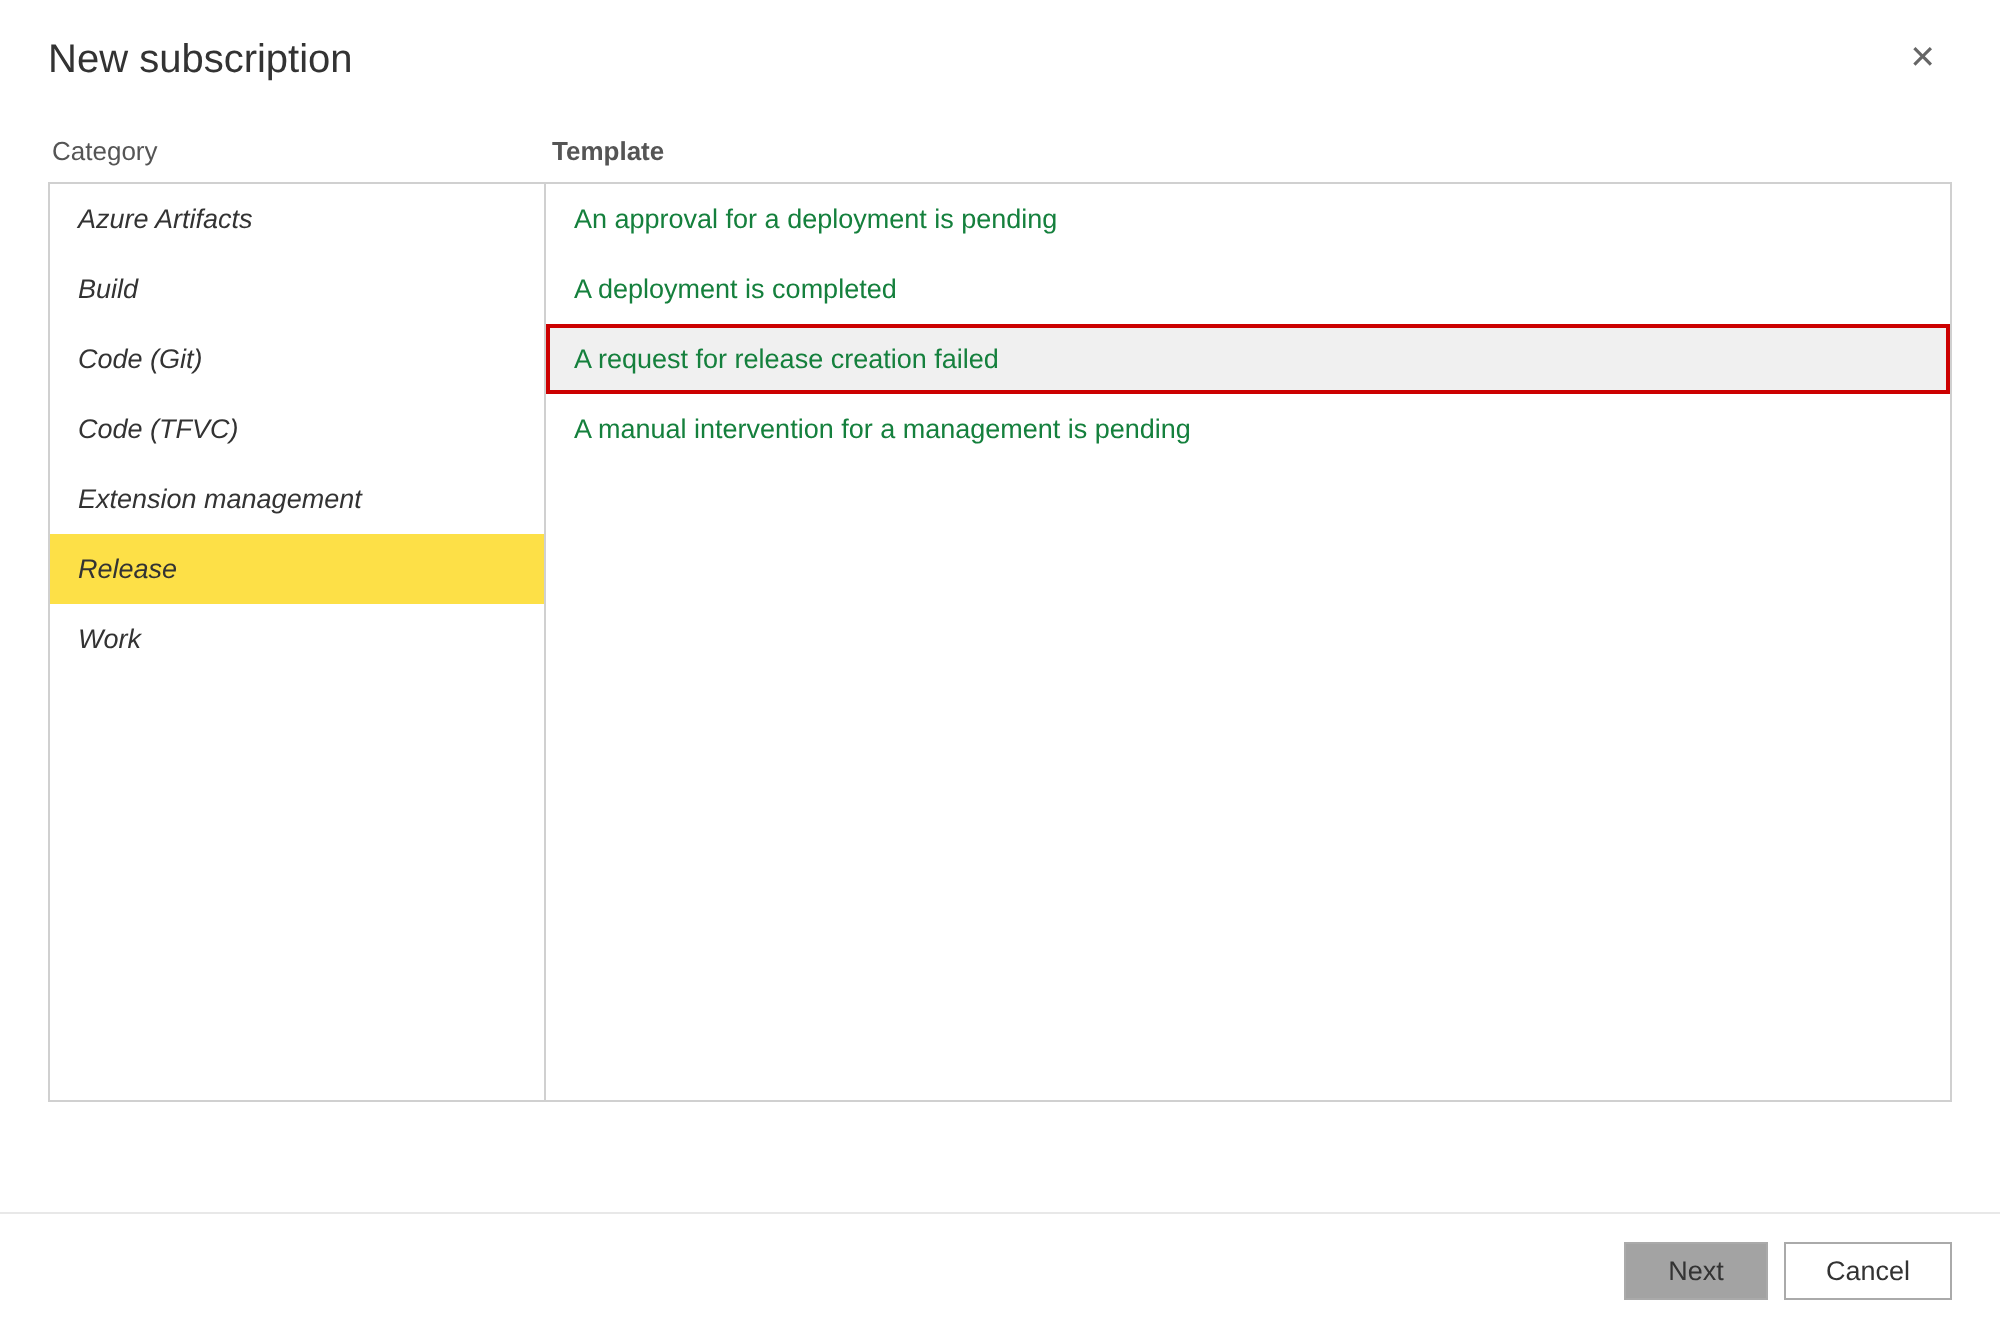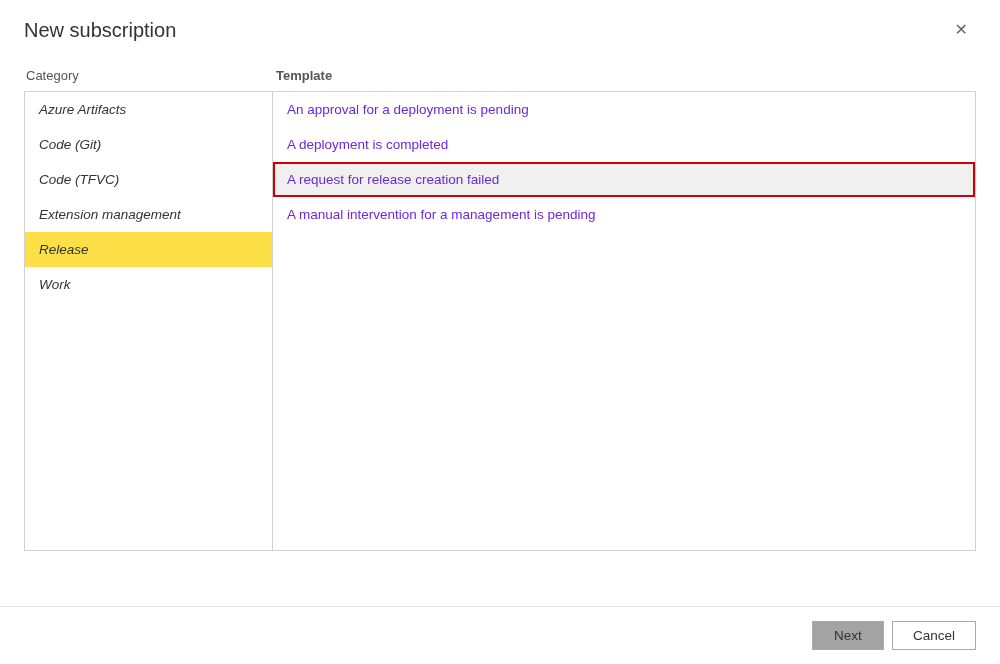--- a/index.html
+++ b/index.html
@@ -111,21 +111,21 @@
 
     .template-pane {
       flex: 1;
       background: #fff;
       overflow-y: auto;
     }
 
     .template-item {
       padding: 10px 14px;
       font-size: 13.5px;
-      color: #6d28d9;
+      color: #15803d;
       cursor: pointer;
       border-bottom: none;
       user-select: none;
     }
 
     .template-item.selected {
       background: #f0f0f0;
       outline: 2px solid #cc0000;
       outline-offset: -2px;
     }
@@ -175,20 +175,21 @@
   <div class="dialog-body">
     <div class="col-headers">
       <div class="col-header col-header-category">Category</div>
       <div class="col-header col-header-template">Template</div>
     </div>
 
     <div class="content-area">
       <div class="category-pane">
 
       <div class="category-item">Azure Artifacts</div>
+          <div class="category-item">Build</div>
           <div class="category-item">Code (Git)</div>
           <div class="category-item">Code (TFVC)</div>
           <div class="category-item">Extension management</div>
           <div class="category-item active">Release</div>
           <div class="category-item">Work</div>
         </div>
       <div class="template-pane">
 
       <div class="template-item">An approval for a deployment is pending</div>
           <div class="template-item">A deployment is completed</div>

